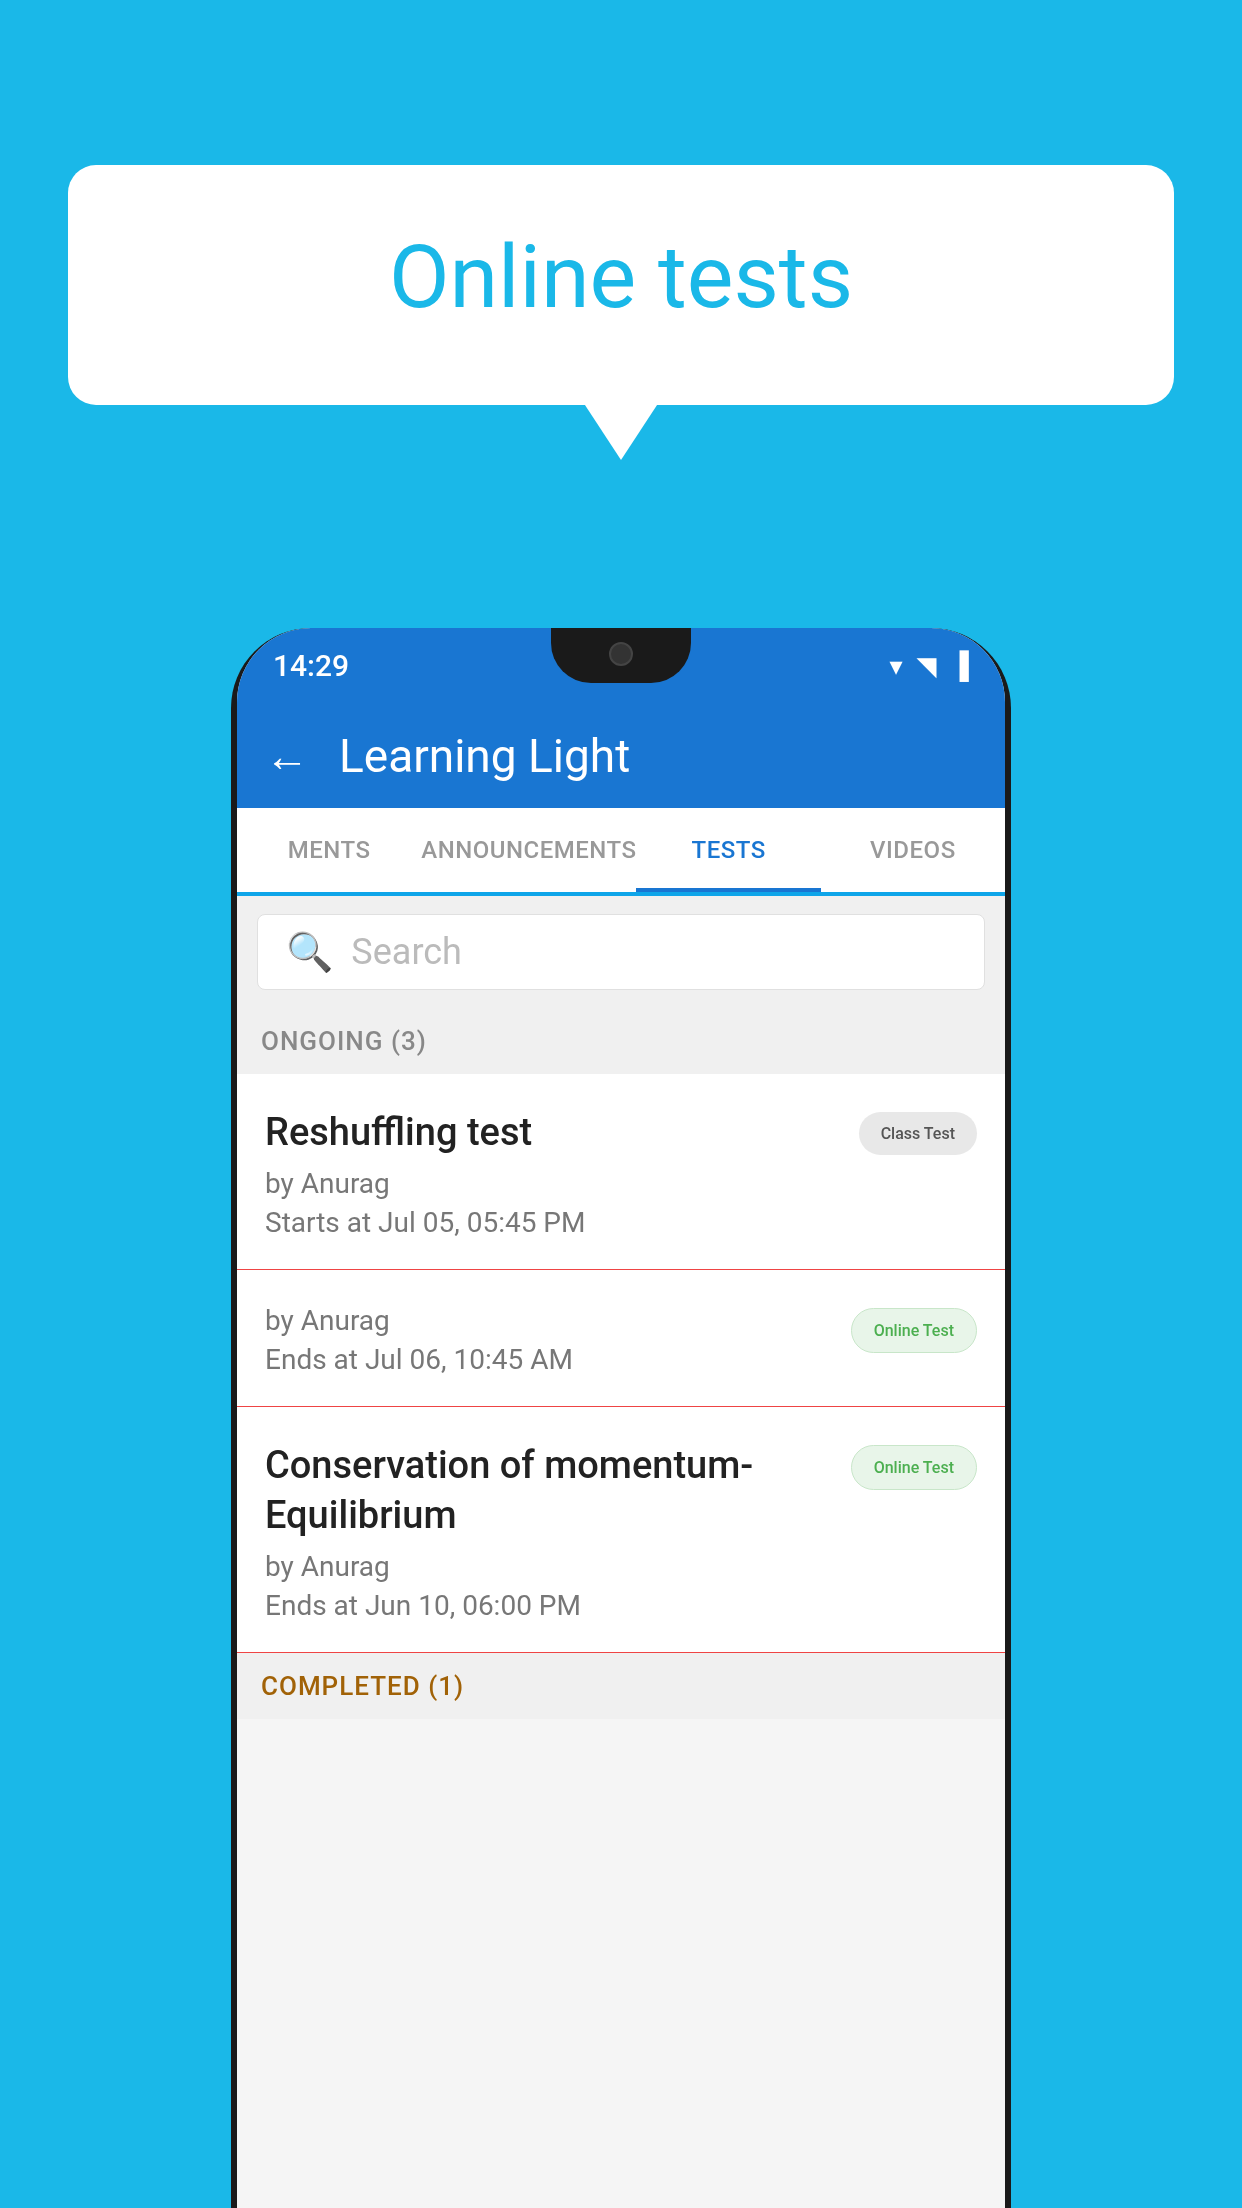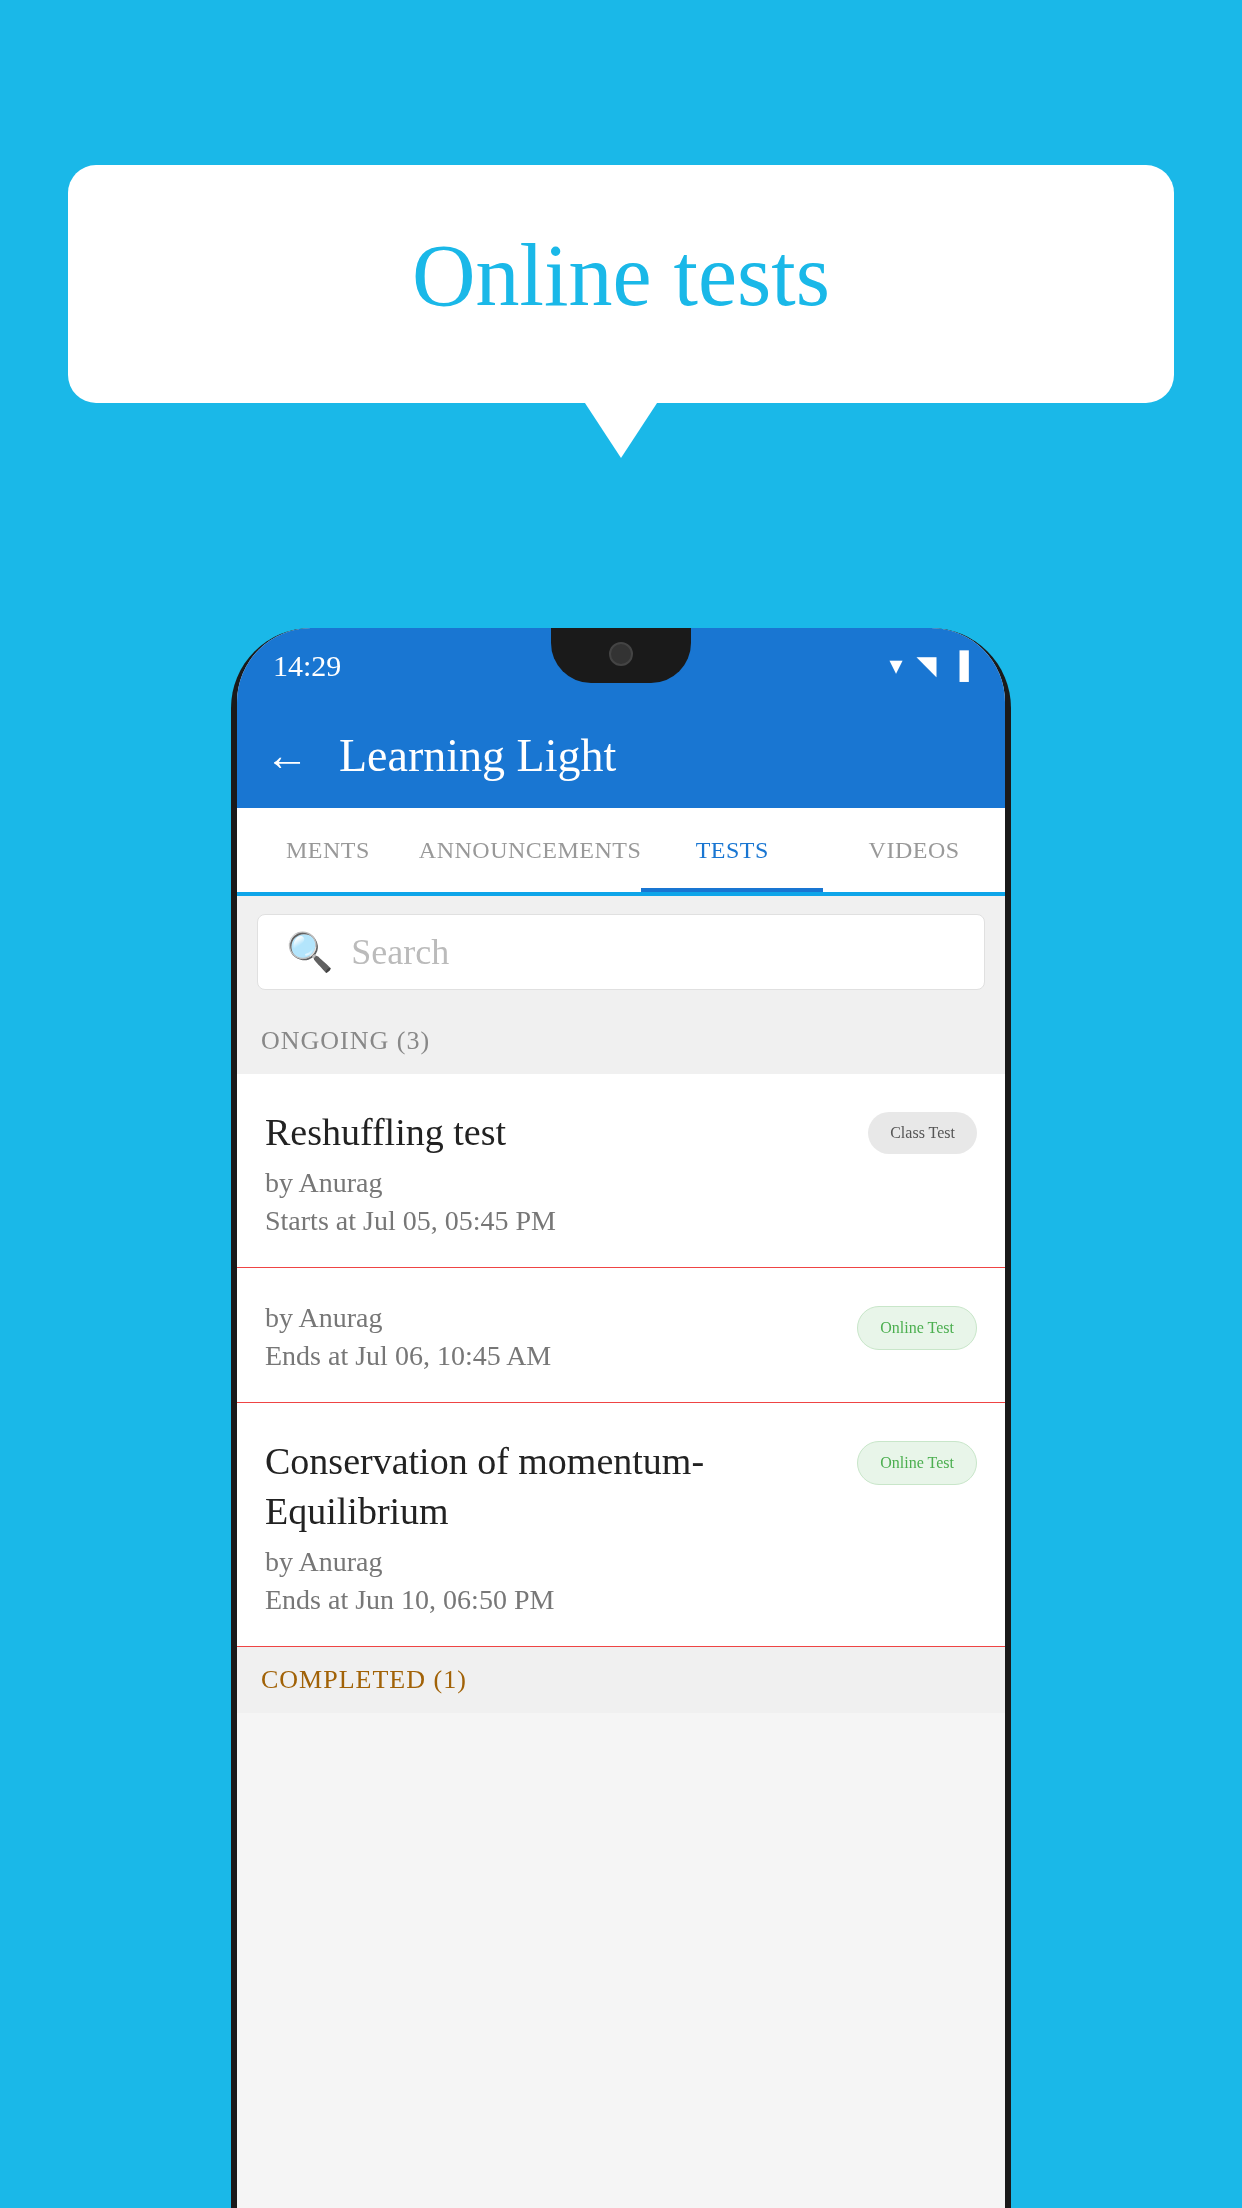--- a/index.html
+++ b/index.html
@@ -1,15 +1,15 @@
 <!DOCTYPE html>
 <html><head>
   <meta charset="utf-8">
   <style>
-    * { margin: 0; padding: 0; box-sizing: border-box; font-family: Liberation Serif, serif; }
+    * { margin: 0; padding: 0; box-sizing: border-box; }
 
     body {
       width: 1242px;
       height: 2208px;
       background-color: #1ab8e8;
       font-family: 'Roboto', Arial, sans-serif;
       overflow: hidden;
       position: relative;
     }
 
@@ -339,21 +339,21 @@
           </div>
         </div>
         <span class="test-badge badge-online">Online Test</span>
       </div>
 
       <div class="test-item">
         <div class="test-info">
           <div class="test-name">Conservation of momentum-Equilibrium</div>
           <div class="test-author">by Anurag</div>
           <div class="test-date">
-            <span>Ends at</span>&nbsp;<span>Jun 10, 06:50 PM</span>
+            <span>Ends at</span>&nbsp;<span>Jun 10, 06:00 PM</span>
           </div>
         </div>
         <span class="test-badge badge-online">Online Test</span>
       </div>
 
     </div>
 
     <div class="completed-header">COMPLETED (1)</div>
 
   </div>

